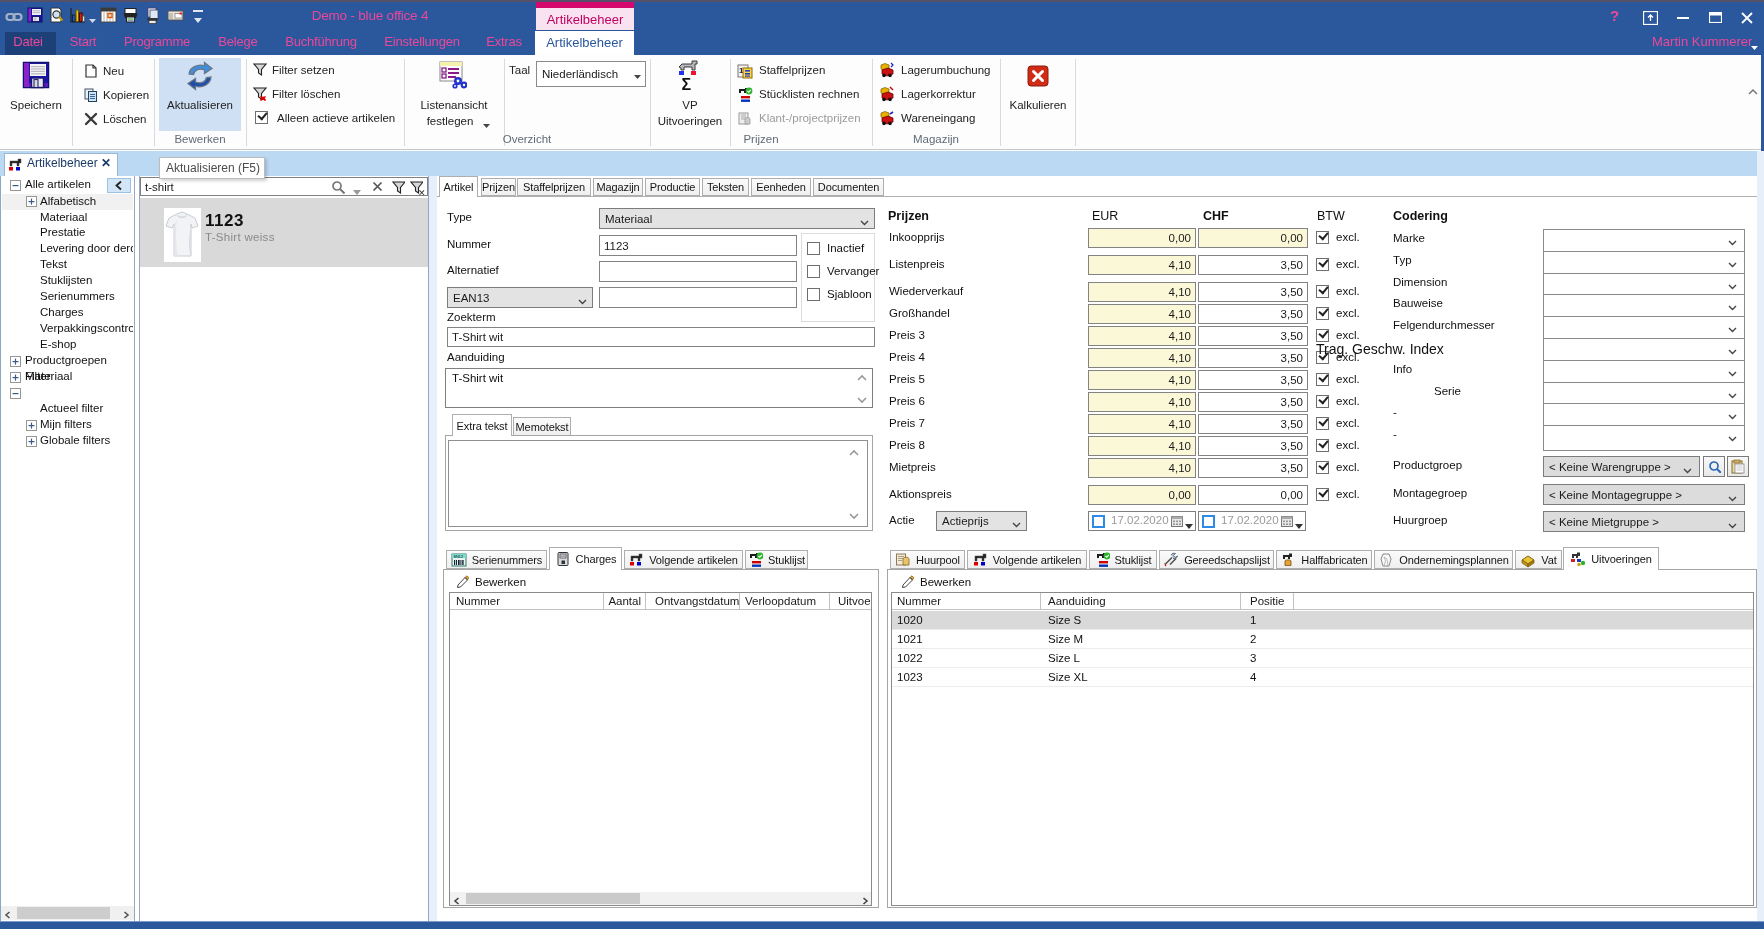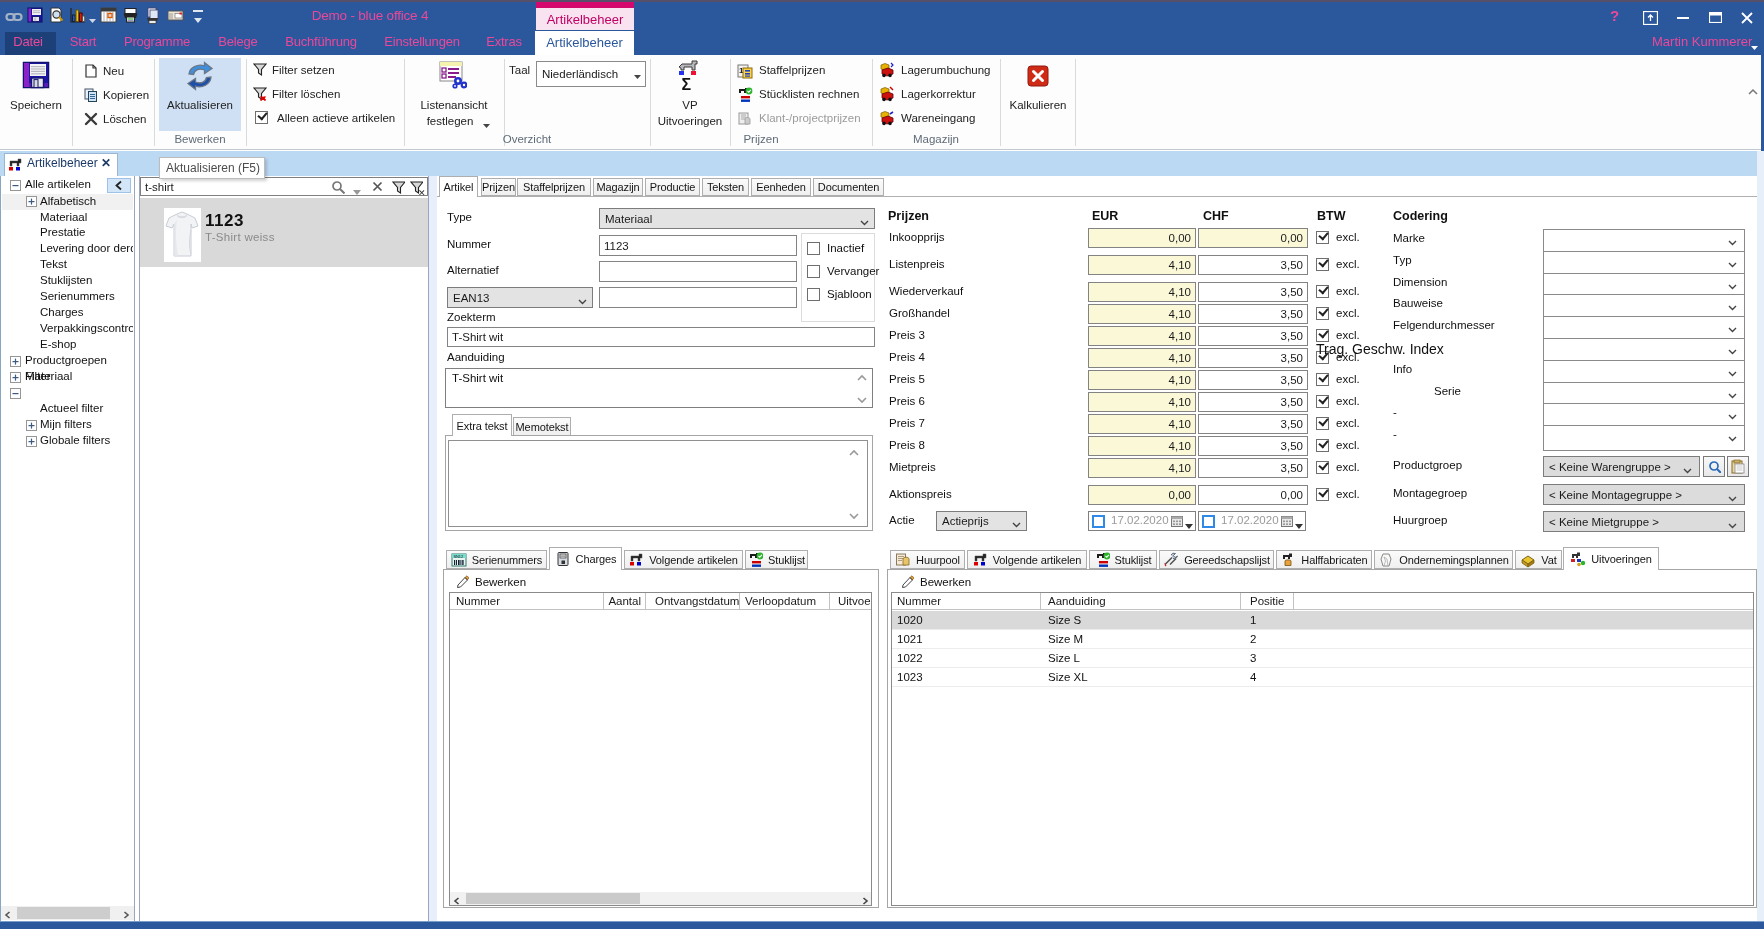--- a/index.html
+++ b/index.html
@@ -434,23 +434,23 @@
 <div class="tab" style="left:513px;top:417px;width:58px;height:19px">Memotekst</div>
 <div class="abs" style="left:445px;top:435px;width:428px;height:96px;border:1px solid #a5a5a5;background:#fff"></div>
 <div class="abs" style="left:448px;top:440px;width:420px;height:87px;border:1px solid #909090;background:#fff"></div>
 <div class="abs" style="left:848px;top:447px"><svg width="12" height="8" viewBox="0 0 12 8">
       <path d="M2 6 L6 2 L10 6" stroke="#999" stroke-width="1.6" fill="none"></path>
     </svg></div>
 <div class="abs" style="left:848px;top:510px"><svg width="12" height="8" viewBox="0 0 12 8">
       <path d="M2 2 L6 6 L10 2" stroke="#999" stroke-width="1.6" fill="none"></path>
     </svg></div>
 <div class="abs lbl" style="left:888px;top:209px;font-weight:bold;font-size:12.5px">Prijzen</div>
-<div class="abs lbl" style="left:1092px;top:209px;font-weight:bold;font-size:12.5px">EUR</div>
+<div class="abs lbl" style="left:1092px;top:209px;font-weight:normal;font-size:12.5px">EUR</div>
 <div class="abs lbl" style="left:1203px;top:209px;font-weight:bold;font-size:12.5px">CHF</div>
-<div class="abs lbl" style="left:1317px;top:209px;font-weight:bold;font-size:12.5px">BTW</div>
+<div class="abs lbl" style="left:1317px;top:209px;font-weight:normal;font-size:12.5px">BTW</div>
 <div class="abs lbl" style="left:889px;top:231px;font-size:11.5px">Inkoopprijs</div>
 <div class="inp y num" style="left:1088px;top:228px;width:108px;height:20px">0,00</div>
 <div class="inp y num" style="left:1198px;top:228px;width:110px;height:20px">0,00</div>
 <div class="cb chk" style="left:1316px;top:231px"></div>
 <div class="abs lbl" style="left:1336px;top:231px">excl.</div>
 <div class="abs lbl" style="left:889px;top:258px;font-size:11.5px">Listenpreis</div>
 <div class="inp y num" style="left:1088px;top:255px;width:108px;height:20px">4,10</div>
 <div class="inp num" style="left:1198px;top:255px;width:110px;height:20px">3,50</div>
 <div class="cb chk" style="left:1316px;top:258px"></div>
 <div class="abs lbl" style="left:1336px;top:258px">excl.</div>

